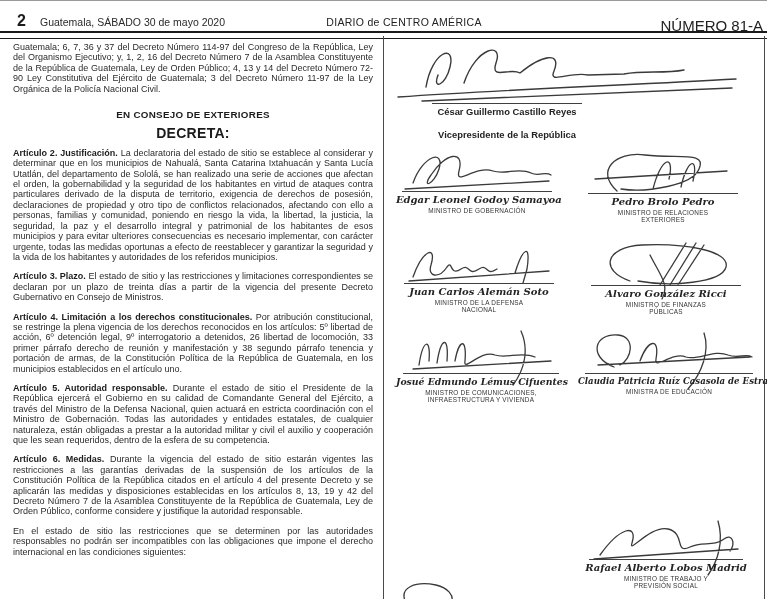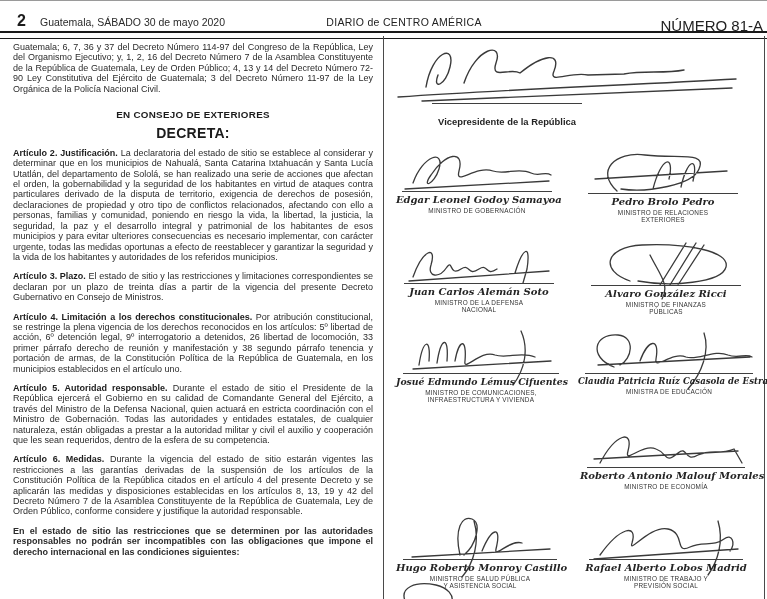--- a/index.html
+++ b/index.html
@@ -57,29 +57,30 @@
     <p>Guatemala; 6, 7, 36 y 37 del Decreto Número 114-97 del Congreso de la República, Ley del Organismo Ejecutivo; y, 1, 2, 16 del Decreto Número 7 de la Asamblea Constituyente de la República de Guatemala, Ley de Orden Público; 4, 13 y 14 del Decreto Número 72-90 Ley Constitutiva del Ejército de Guatemala; 3 del Decreto Número 11-97 de la Ley Orgánica de la Policía Nacional Civil.</p>
     <div class="c-head">EN CONSEJO DE EXTERIORES</div>
     <div class="c-head2">DECRETA:</div>
 
     <p><b>Artículo 2. Justificación.</b> <span>La declaratoria del estado de sitio se establece al considerar y determinar que en los municipios de Nahualá, Santa Catarina Ixtahuacán y Santa Lucía Utatlán, del departamento de Sololá, se han realizado una serie de acciones que afectan el orden, la gobernabilidad y la seguridad de los habitantes en virtud de ataques contra particulares derivado de la disputa de territorio, exigencia de derechos de posesión, declaraciones de propiedad y otro tipo de conflictos relacionados, afectando con ello a personas, familias y comunidad, poniendo en riesgo la vida, la libertad, la justicia, la seguridad, la paz y el desarrollo integral y patrimonial de los habitantes de esos municipios y para evitar ulteriores consecuencias es necesario implementar, con carácter urgente, todas las medidas oportunas a efecto de reestablecer y garantizar la seguridad y la vida de los habitantes y autoridades de los referidos municipios.</span></p>
     <p><b>Artículo 3. Plazo.</b> <span>El estado de sitio y las restricciones y limitaciones correspondientes se declaran por un plazo de treinta días a partir de la vigencia del presente Decreto Gubernativo en Consejo de Ministros.</span></p>
     <p><b>Artículo 4. Limitación a los derechos constitucionales.</b> <span>Por atribución constitucional, se restringe la plena vigencia de los derechos reconocidos en los artículos: 5º libertad de acción, 6º detención legal, 9º interrogatorio a detenidos, 26 libertad de locomoción, 33 primer párrafo derecho de reunión y manifestación y 38 segundo párrafo tenencia y portación de armas, de la Constitución Política de la República de Guatemala, en los municipios establecidos en el artículo uno.</span></p>
     <p><b>Artículo 5. Autoridad responsable.</b> <span>Durante el estado de sitio el Presidente de la República ejercerá el Gobierno en su calidad de Comandante General del Ejército, a través del Ministro de la Defensa Nacional, quien actuará en estricta coordinación con el Ministro de Gobernación. Todas las autoridades y entidades estatales, de cualquier naturaleza, están obligadas a prestar a la autoridad militar y civil el auxilio y cooperación que les sean requeridos, dentro de la esfera de su competencia.</span></p>
     <p><b>Artículo 6. Medidas.</b> <span>Durante la vigencia del estado de sitio estarán vigentes las restricciones a las garantías derivadas de la suspensión de los artículos de la Constitución Política de la República citados en el artículo 4 del presente Decreto y se aplicarán las medidas y disposiciones establecidas en los artículos 8, 13, 19 y 42 del Decreto Número 7 de la Asamblea Constituyente de la República de Guatemala, Ley de Orden Público, conforme considere y justifique la autoridad responsable.</span></p>
 
-    <p style="margin-bottom:17px;font-weight:bold;">En el estado de sitio las restricciones que se determinen por las autoridades responsables no podrán ser incompatibles con las obligaciones que impone el derecho internacional en las condiciones siguientes:</p>
+    <p style="margin-bottom:17px;">En el estado de sitio las restricciones que se determinen por las autoridades responsables no podrán ser incompatibles con las obligaciones que impone el derecho internacional en las condiciones siguientes:</p>
 
   </div>
 
   <div class="sig vp" style="left:412px;top:40px;width:190px;">
     <svg class="scrawl vp-scrawl" width="350" height="62" viewBox="0 0 350 62" style="margin-left:-20px;">
       <path d="M34,46 C40,10 64,2 58,26 C54,44 40,50 46,34 M72,42 C84,6 112,0 104,22 C98,40 118,26 128,32 C150,14 170,10 162,30 C156,44 178,30 196,34 L232,33 C252,29 272,33 292,29 M6,56 C120,48 240,44 344,38 M30,60 C140,56 250,50 340,47"></path>
     </svg>
     <div class="sig-line" style="width:150px;"></div>
+    <div class="sig-name">César Guillermo Castillo Reyes</div>
     <div class="sig-title">Vicepresidente de la República</div>
   </div>
 
   <div class="sig" style="left:396px;top:146px;width:162px;">
     <svg class="scrawl" width="152" height="44" viewBox="0 0 152 44">
       <path d="M12,36 C22,8 44,2 38,22 C33,38 20,42 30,28 C44,6 64,2 58,24 C54,40 74,18 92,24 C104,28 118,20 130,26 C138,30 144,24 150,28 M4,42 L148,34"></path>
     </svg>
     <div class="sig-line"></div>
     <div class="sig-name">Edgar Leonel Godoy Samayoa</div>
     <div class="sig-title">MINISTRO DE GOBERNACIÓN</div>
@@ -128,38 +129,21 @@
   <div class="sig" style="left:578px;top:328px;width:182px;">
     <svg class="scrawl" width="170" height="44" viewBox="0 0 170 44">
       <path d="M30,38 C4,28 10,4 34,6 C52,8 48,30 36,36 M56,32 C64,10 76,8 72,30 C70,42 88,22 102,28 C114,32 130,20 144,26 C154,30 162,24 168,28 M14,36 L166,28 M120,4 C126,22 118,44 104,60"></path>
     </svg>
     <div class="sig-line"></div>
     <div class="sig-name" style="font-size:8.6px;">Claudia Patricia Ruíz Casasola de Estrada</div>
     <div class="sig-title">MINISTRA DE EDUCACIÓN</div>
   </div>
 
 
-  <div class="sig" style="left:580px;top:422px;width:172px;">
-    <svg class="scrawl" width="160" height="44" viewBox="0 0 160 44">
-      <path d="M14,40 C30,10 48,6 42,28 C38,42 56,20 70,26 C82,30 78,42 92,30 C102,22 98,40 112,32 C124,26 134,32 148,26 L156,40 M8,36 L152,28"></path>
-    </svg>
-    <div class="sig-line"></div>
-    <div class="sig-name">Roberto Antonio Malouf Morales</div>
-    <div class="sig-title">MINISTRO DE ECONOMÍA</div>
-  </div>
 
-  <div class="sig" style="left:396px;top:514px;width:168px;">
-    <svg class="scrawl" width="152" height="44" viewBox="0 0 152 44">
-      <path d="M56,40 C50,14 58,0 68,4 C78,8 72,30 60,40 M78,36 C88,12 98,10 92,34 C90,44 106,24 118,28 M8,42 L146,34 M70,6 C76,26 70,48 58,62"></path>
-    </svg>
-    <div class="sig-line"></div>
-    <div class="sig-name">Hugo Roberto Monroy Castillo</div>
-    <div class="sig-title">MINISTRO DE SALUD PÚBLICA
-Y ASISTENCIA SOCIAL</div>
-  </div>
 
   <div class="sig" style="left:582px;top:514px;width:168px;">
     <svg class="scrawl" width="152" height="44" viewBox="0 0 152 44">
       <path d="M10,40 C30,12 48,8 42,28 C38,40 60,10 78,14 C96,18 84,40 100,32 C112,26 124,32 134,24 C142,18 146,28 140,36 M4,44 L148,34 M128,6 C134,26 128,46 118,60"></path>
     </svg>
     <div class="sig-line"></div>
     <div class="sig-name">Rafael Alberto Lobos Madrid</div>
     <div class="sig-title">MINISTRO DE TRABAJO Y
 PREVISIÓN SOCIAL</div>
   </div>

